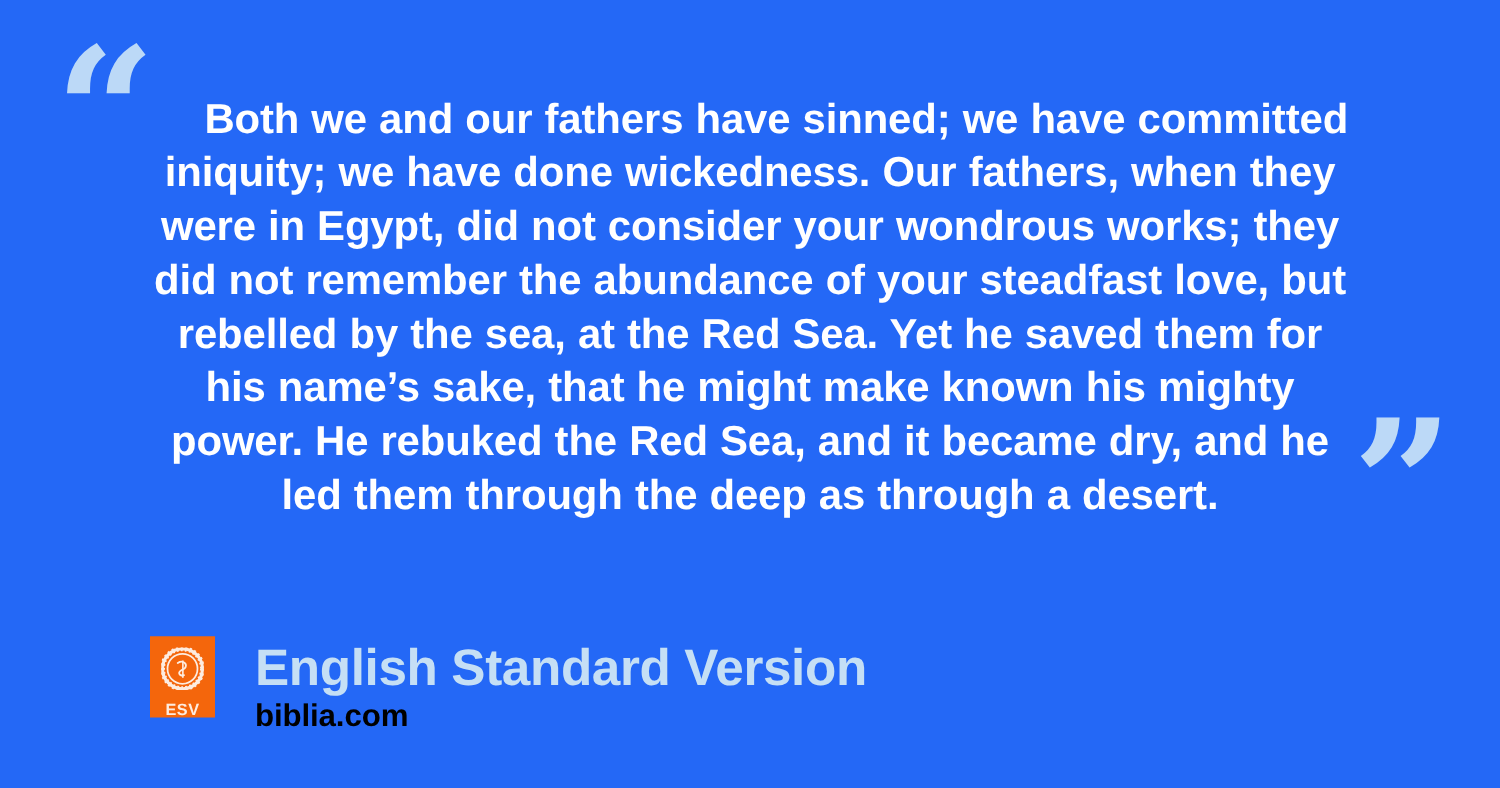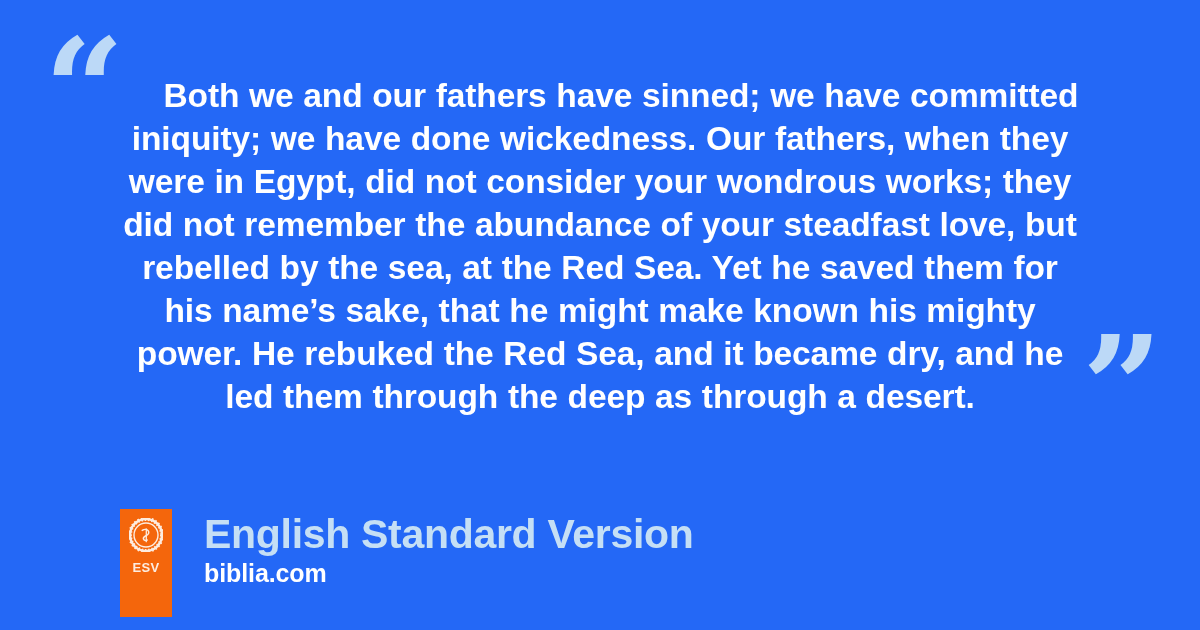--- a/index.html
+++ b/index.html
@@ -65,21 +65,21 @@
   #attribution {
     position: absolute;
     left: 120px;
     top: 509px;
     display: flex;
     align-items: flex-start;
   }
 
   #esv-logo {
     width: 52px;
-    height: 108px;
+    height: 65px;
     background: #f4660c;
     display: flex;
     flex-direction: column;
     align-items: center;
     justify-content: flex-start;
     padding-top: 9px;
     box-sizing: border-box;
     flex: 0 0 auto;
   }
   #esv-seal-icon {
@@ -105,21 +105,21 @@
     color: #c5dff5;
     font-family: "Liberation Sans", sans-serif;
     font-weight: 700;
     font-size: 41px;
     line-height: 46px;
     letter-spacing: -0.3px;
     white-space: nowrap;
   }
   #site-url {
     margin-top: 1px;
-    color: #ffffff;
+    color: #000000;
     font-family: "Liberation Sans", sans-serif;
     font-weight: 700;
     font-size: 25px;
     line-height: 30px;
     letter-spacing: -0.1px;
     white-space: nowrap;
   }
 </style>
 </head>
 <body>

